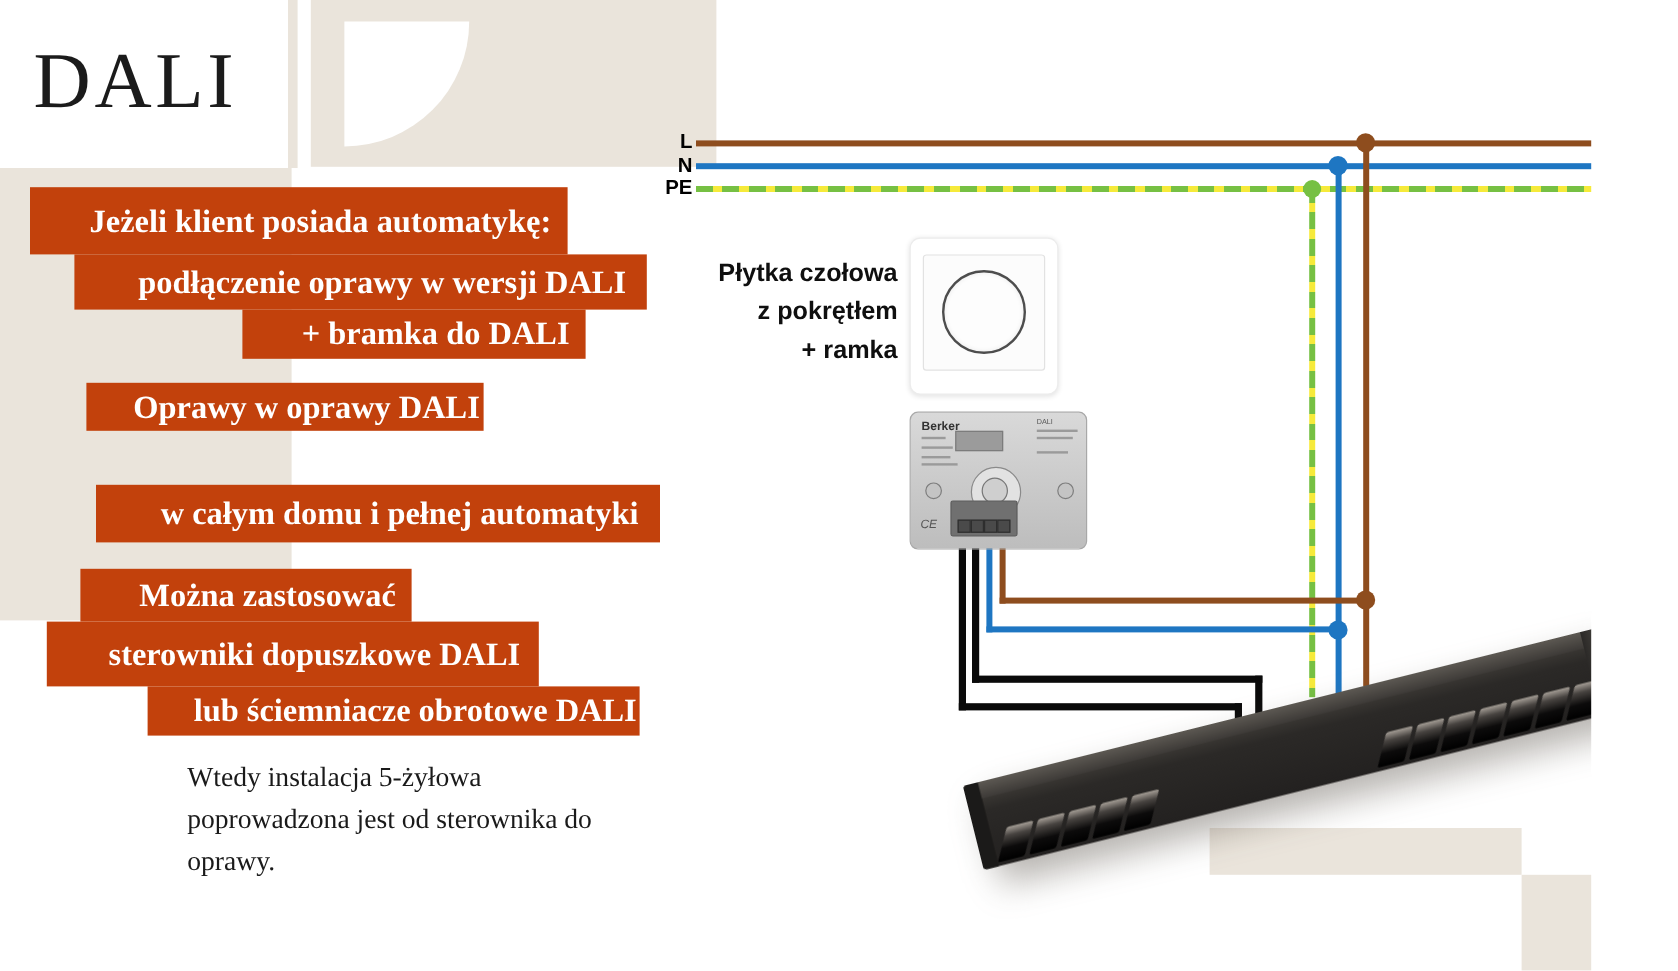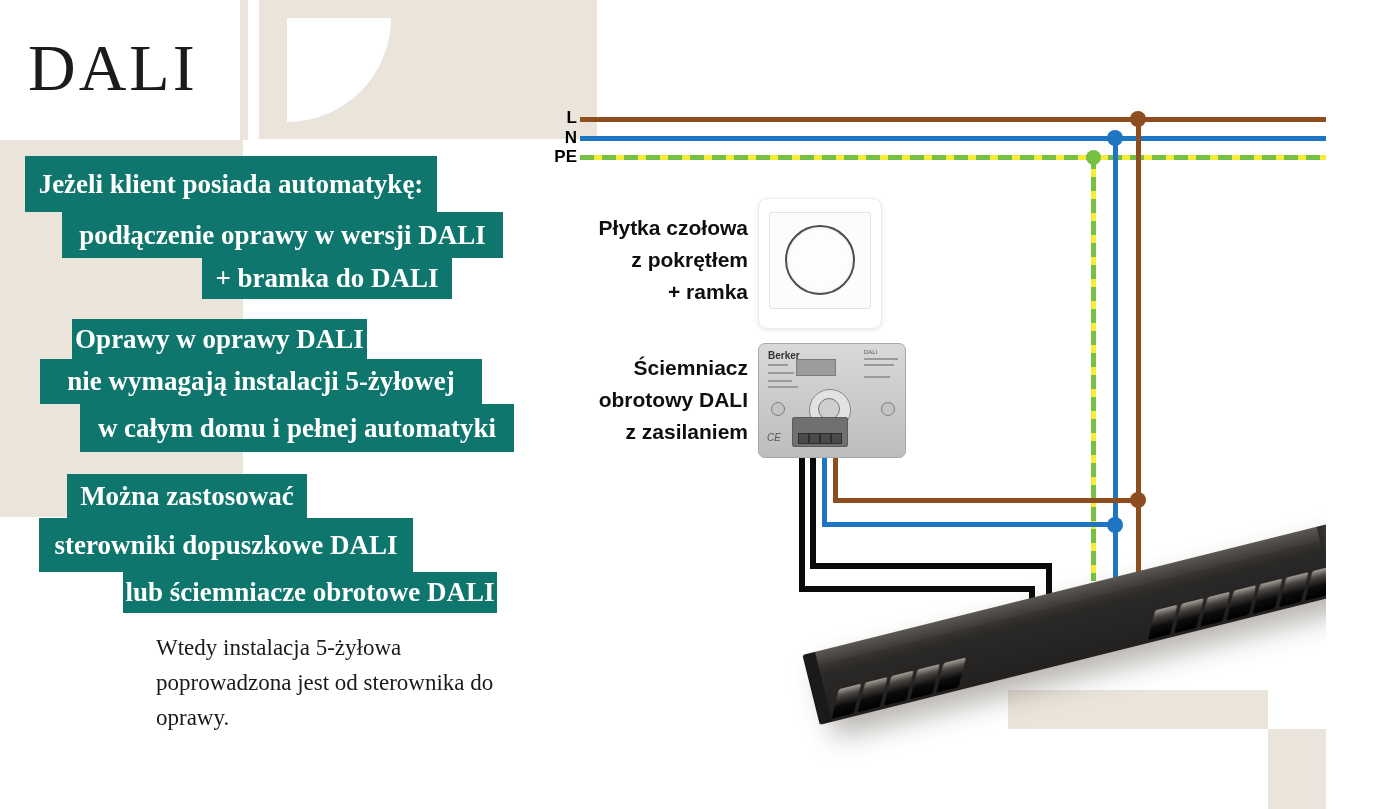--- a/index.html
+++ b/index.html
@@ -6,23 +6,23 @@
   .page{position:relative;width:1326px;height:809px;background:#fff;overflow:hidden;
         font-family:"Liberation Sans",sans-serif;}
   
   .beige{position:absolute;background:#eae4db;}
   .quarter{position:absolute;left:287px;top:18px;width:104px;height:104px;background:#fff;
            border-radius:0 0 100% 0;}
   
   .title{position:absolute;left:28px;top:30px;font-family:"Liberation Serif",serif;
          font-size:66px;font-weight:normal;color:#1b1b1b;letter-spacing:3px;}
   
-  .box{position:absolute;background:#0f766e;color:#ffffff;
+  .box{position:absolute;background:#c2410c;color:#ffffff;
        font-family:"Liberation Serif",serif;font-weight:bold;font-size:27px;
-       display:flex;align-items:center;justify-content:center;white-space:nowrap;}
+       display:flex;align-items:center;justify-content:center;white-space:nowrap;padding-left:36px;}
   
   .note{position:absolute;left:156px;top:630px;width:400px;
         font-family:"Liberation Serif",serif;font-size:23px;color:#1a1a1a;line-height:35px;}
   
   .wlabel{position:absolute;left:535px;width:42px;text-align:right;font-weight:bold;
           font-size:17px;color:#000;line-height:19px;}
   
   .wire{position:absolute;}
   .w-brown{background:#8e4d1e;}
   .w-blue{background:#1e76c2;}
@@ -83,21 +83,20 @@
   <div class="beige" style="left:1008px;top:690px;width:260px;height:39px;"></div>
   <div class="beige" style="left:1268px;top:729px;width:130px;height:80px;"></div>
 
   <div class="title">DALI</div>
 
   <div class="box" style="left:25px;top:156px;width:412px;height:56px;">Jeżeli klient posiada automatykę:</div>
   <div class="box" style="left:62px;top:212px;width:441px;height:46px;">podłączenie oprawy w wersji DALI</div>
   <div class="box" style="left:202px;top:258px;width:250px;height:41px;">+ bramka do DALI</div>
 
   <div class="box" style="left:72px;top:319px;width:295px;height:40px;">Oprawy w oprawy DALI</div>
-  <div class="box" style="left:40px;top:359px;width:442px;height:45px;">nie wymagają instalacji 5-żyłowej</div>
   <div class="box" style="left:80px;top:404px;width:434px;height:48px;text-align:right;">w całym domu i pełnej automatyki</div>
 
   <div class="box" style="left:67px;top:474px;width:240px;height:44px;">Można zastosować</div>
   <div class="box" style="left:123px;top:572px;width:374px;height:41px;">lub ściemniacze obrotowe DALI</div>
   <div class="box" style="left:39px;top:518px;width:374px;height:54px;">sterowniki dopuszkowe DALI</div>
 
   <div class="note">
     <div>Wtedy instalacja 5-żyłowa</div>
     <div>poprowadzona jest od sterownika do</div>
     <div>oprawy.</div>
@@ -135,25 +134,20 @@
   <div class="devlabel" style="left:558px;top:212px;">
     <div>Płytka czołowa</div>
     <div>z pokrętłem</div>
     <div>+ ramka</div>
   </div>
   <div class="faceplate">
     <div class="inner"></div>
     <div class="knob"></div>
   </div>
 
-  <div class="devlabel" style="left:558px;top:352px;">
-    <div>Ściemniacz</div>
-    <div>obrotowy DALI</div>
-    <div>z zasilaniem</div>
-  </div>
   <div class="mech">
     <div class="brand">Berker</div>
     <div class="micro" style="left:9px;top:20px;width:20px;"></div>
     <div class="micro" style="left:9px;top:28px;width:26px;"></div>
     <div class="micro" style="left:9px;top:36px;width:24px;"></div>
     <div class="micro" style="left:9px;top:42px;width:30px;"></div>
     <div class="window"></div>
     <div class="marking">DALI</div>
     <div class="micro" style="left:105px;top:14px;width:34px;"></div>
     <div class="micro" style="left:105px;top:20px;width:30px;"></div>

